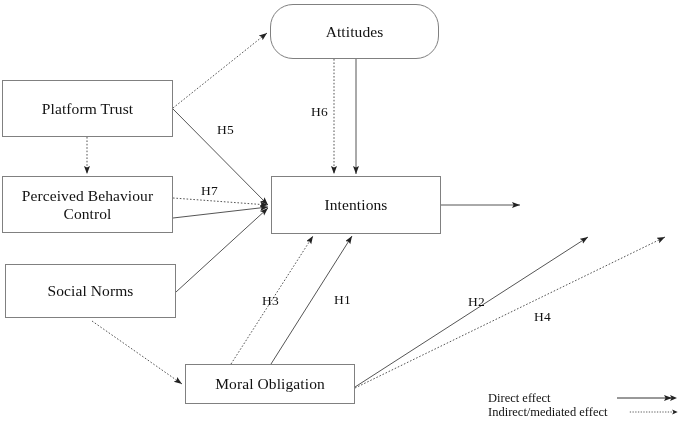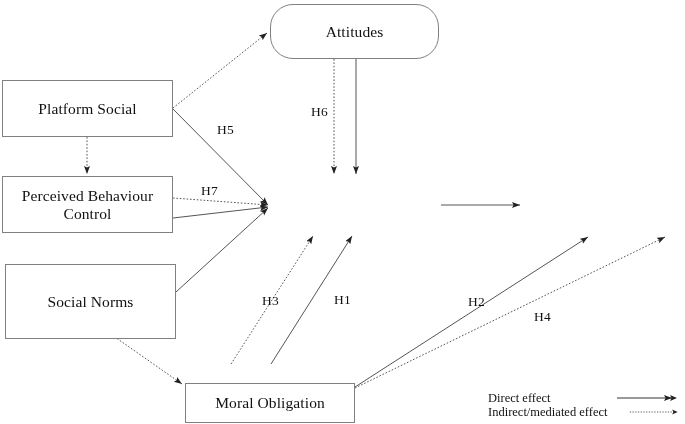--- a/index.html
+++ b/index.html
@@ -117,34 +117,37 @@
 
       <line x1="441" y1="205" x2="520" y2="205" marker-end="url(#arrow-solid)"></line>
     </g>
   </svg>
 
   <div class="node-box" style="left:270px; top:4px; width:169px; height:55px;border-radius:23px;">
     <span>Attitudes</span>
   </div>
 
   <div class="node-box" style="left:2px; top:80px; width:171px; height:57px;">
-    <span>Platform Social</span>
+    <span>Platform Trust</span>
   </div>
 
   <div class="node-box" style="left:2px; top:176px; width:171px; height:57px;">
     <span>Perceived Behaviour Control</span>
   </div>
 
-  <div class="node-box" style="left:5px; top:264px; width:171px; height:75px;">
+  <div class="node-box" style="left:5px; top:264px; width:171px; height:54px;">
     <span>Social Norms</span>
   </div>
 
+  <div class="node-box" style="left:271px; top:176px; width:170px; height:58px;">
+    <span>Intentions</span>
+  </div>
 
 
-  <div class="node-box" style="left:185px; top:364px; width:170px; height:40px;margin-top:19px;">
+  <div class="node-box" style="left:185px; top:364px; width:170px; height:40px;">
     <span>Moral Obligation</span>
   </div>
 
   <div class="h-label" style="left:217px; top:122px;">H5</div>
   <div class="h-label" style="left:311px; top:104px;">H6</div>
   <div class="h-label" style="left:201px; top:183px;">H7</div>
   <div class="h-label" style="left:239px; top:293px;margin-left:23px;">H3</div>
   <div class="h-label" style="left:334px; top:292px;">H1</div>
   <div class="h-label" style="left:447px; top:294px;margin-left:21px;">H2</div>
   <div class="h-label" style="left:534px; top:309px;">H4</div>

